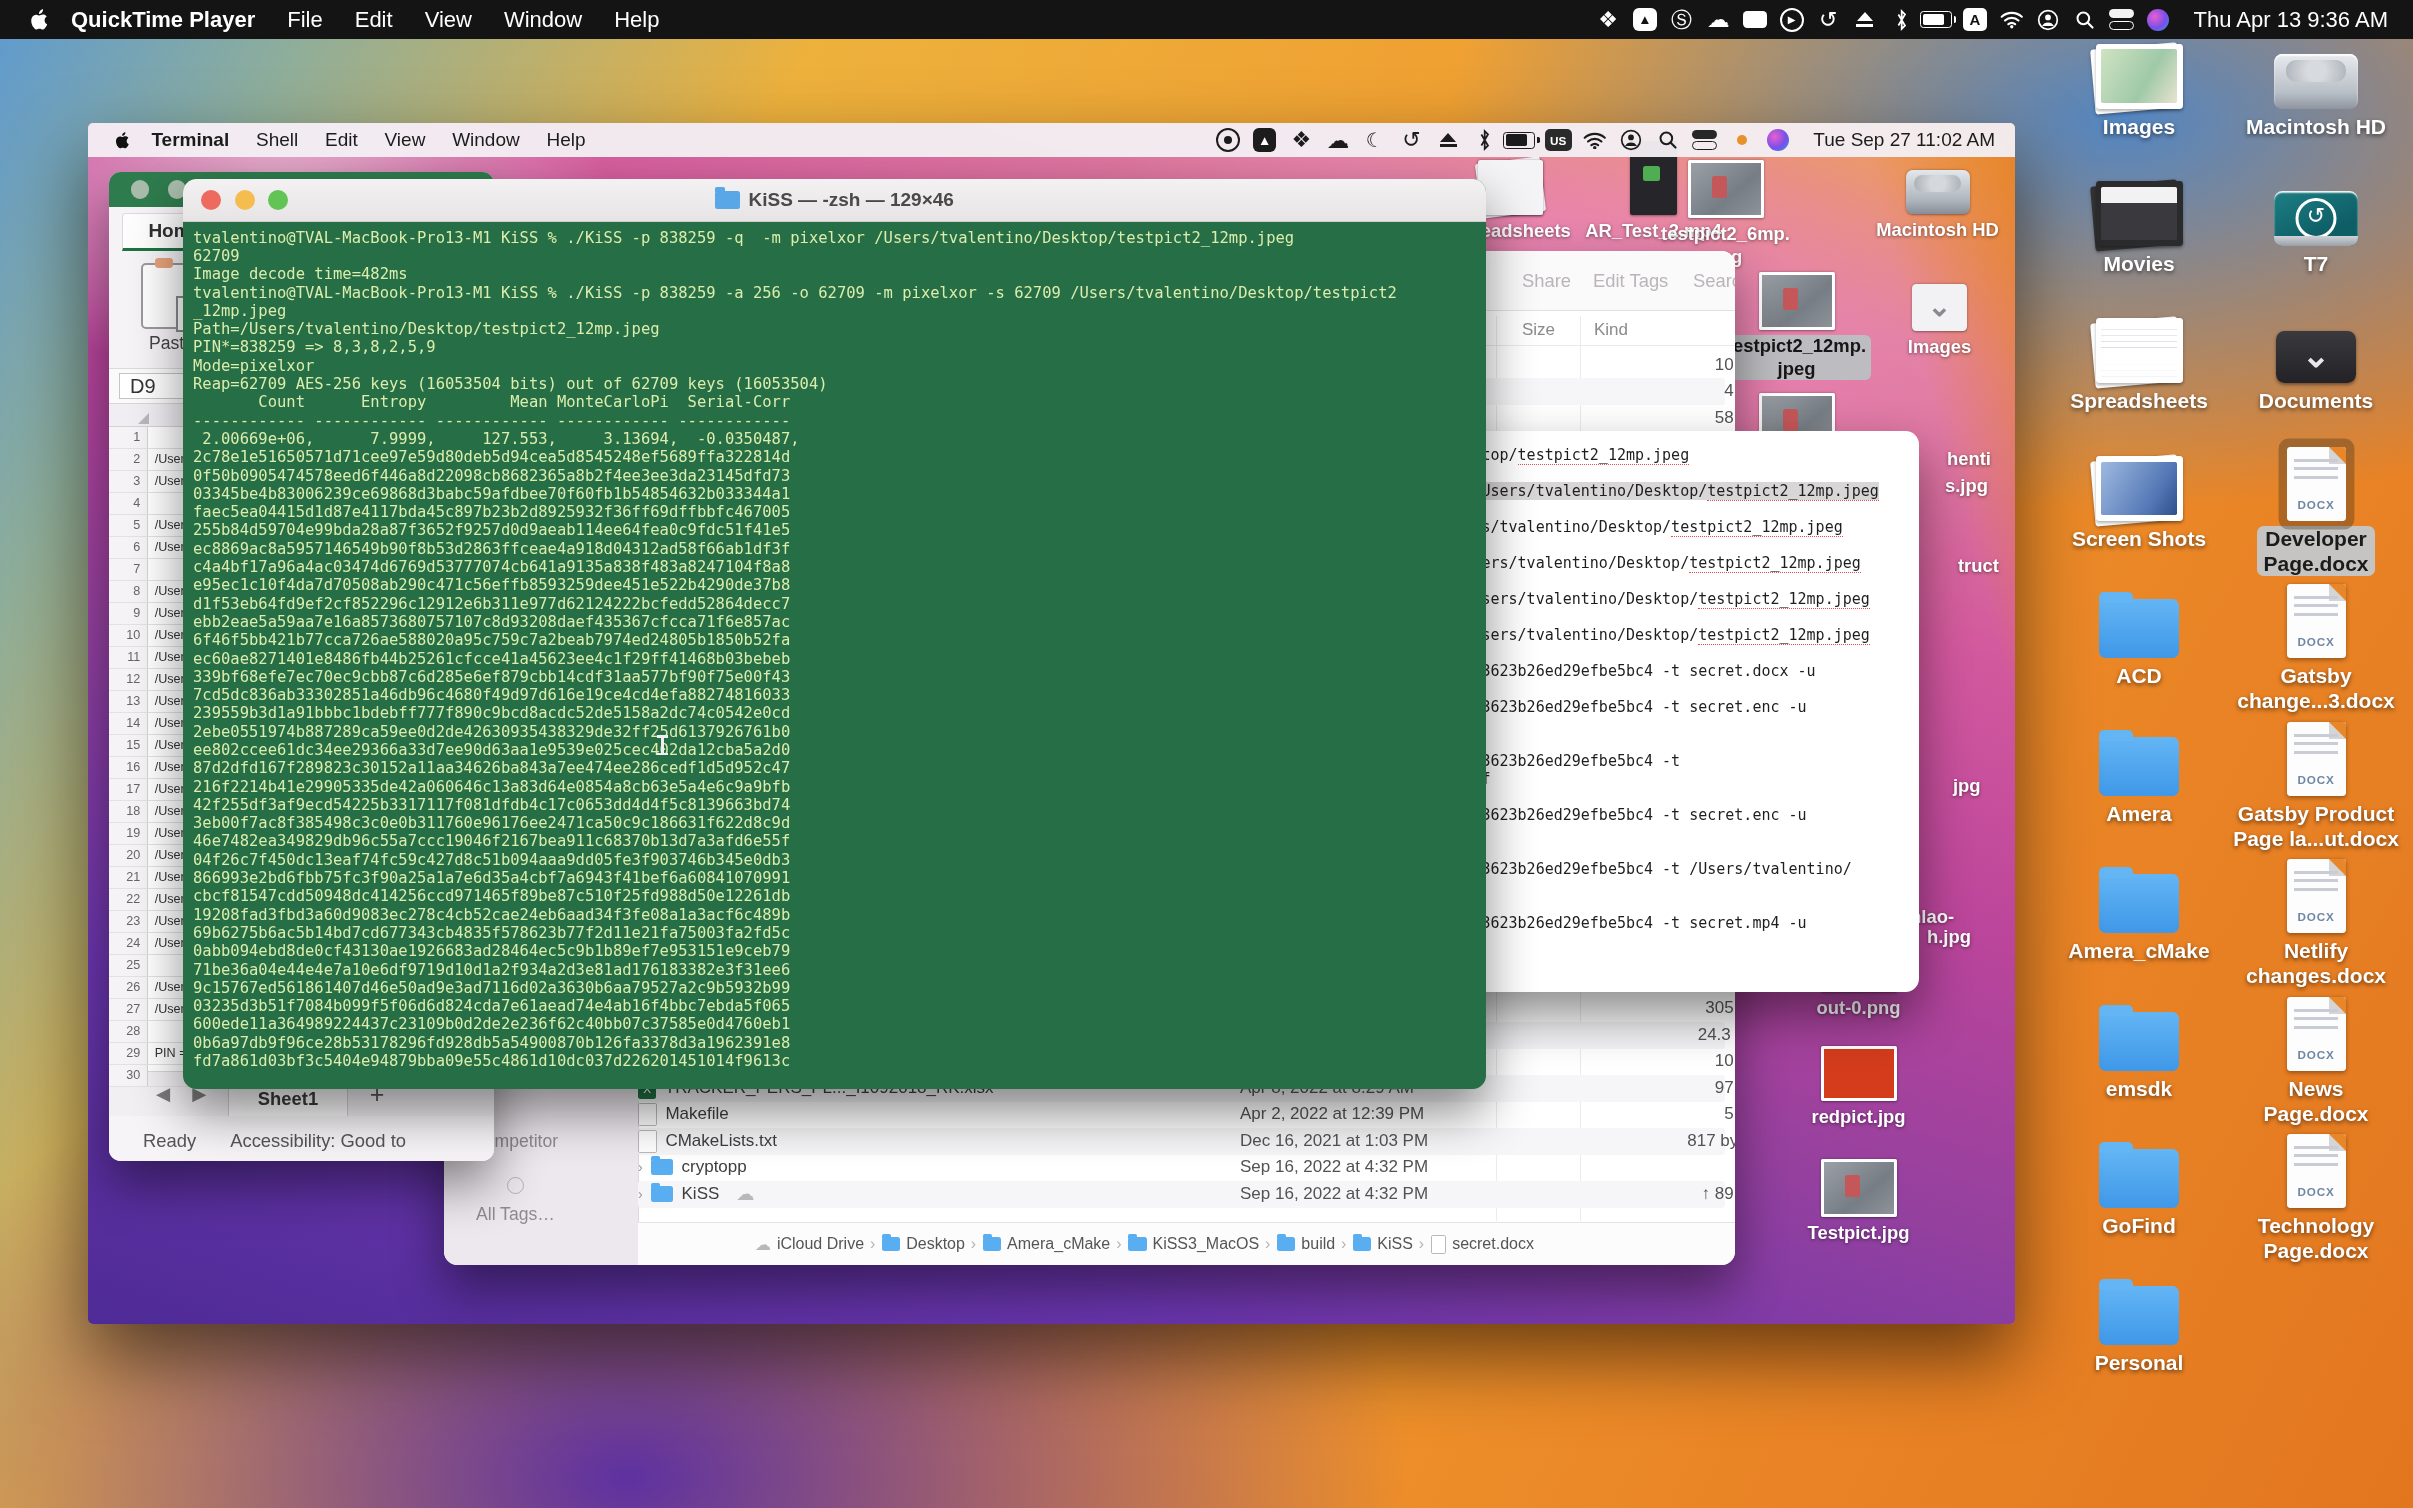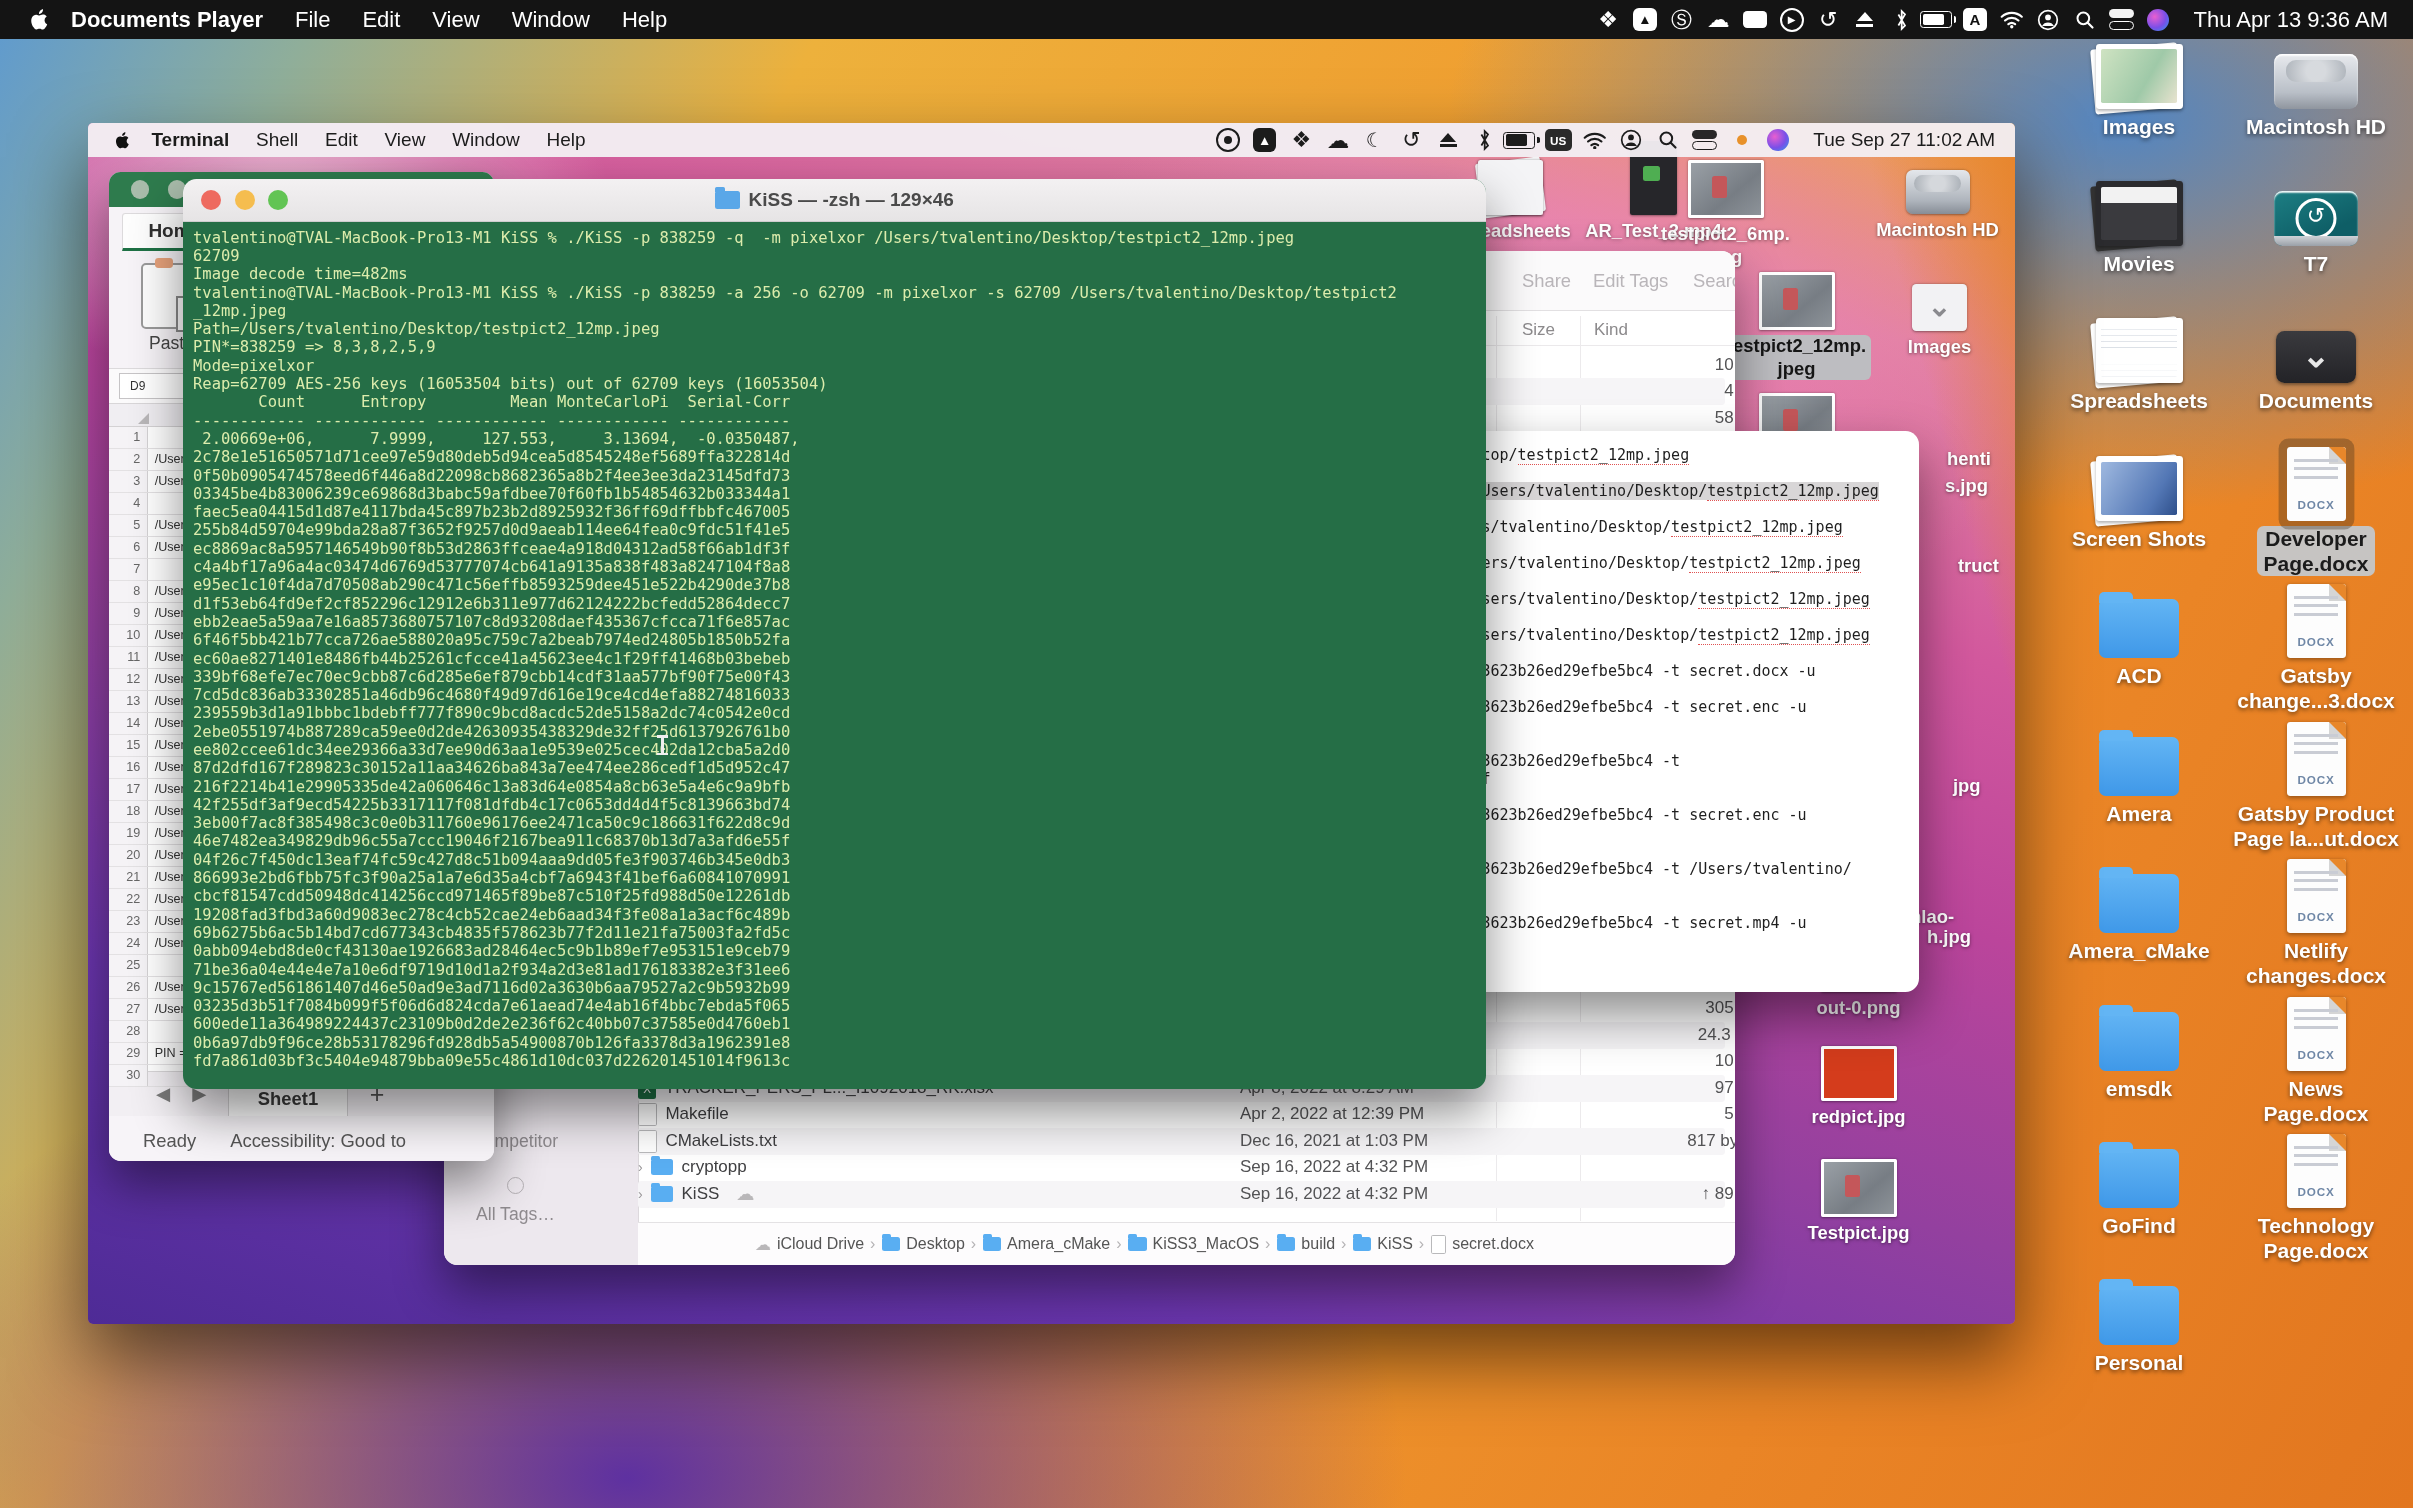--- a/index.html
+++ b/index.html
@@ -89,21 +89,21 @@
   #excel .xtitle i{width:18.4px;height:18.4px;border-radius:50%;background:#a9bcab;}
   #excel .tabrow{height:44px;display:flex;align-items:flex-end;padding-left:13.4px;background:#f6f3f7;}
   #excel .tab{background:#fdfdfd;border:0.8px solid #dcdadc;border-bottom:3.4px solid #1e7145;border-radius:3.4px 3.4px 0 0;
      padding:5.9px 25px;font-size:19px;color:#2f2f2f;font-weight:600;}
   #excel .ribbon{height:117px;border-bottom:0.8px solid #dcdadc;position:relative;background:#f6f3f7;}
   .clipboard{position:absolute;left:32px;top:11.7px;width:49px;height:62px;border:2.5px solid #9a9a9a;border-radius:5px;background:#fdfdfd;}
   .clipboard:before{content:"";position:absolute;top:-6.7px;left:11.7px;width:18.4px;height:10px;background:#e8a37c;border-radius:3.4px;}
   .clipboard:after{content:"";position:absolute;right:-13.4px;bottom:-5px;width:25px;height:32px;background:#fff;border:2.5px solid #8a8a8a;}
   #excel .pastelbl{position:absolute;left:25px;top:82px;width:75px;text-align:center;font-size:17.6px;color:#444;}
   #excel .frow{height:34px;display:flex;align-items:center;border-bottom:0.8px solid #d8d6d8;background:#fbfafb;}
-  #excel .namebox{width:101px;height:23.5px;margin-left:10px;background:#fff;border:0.8px solid #c6c4c6;font-size:12px;color:#333;
+  #excel .namebox{width:101px;height:23.5px;margin-left:10px;background:#fff;border:0.8px solid #c6c4c6;font-size:20px;color:#333;
      display:flex;align-items:center;padding-left:10px;}
   #excel .grid{position:relative;background:#fff;height:667px;}
   #excel .ghead{height:22px;background:#f0eef2;border-bottom:0.8px solid #d4d2d4;position:relative;}
   #excel .ghead:after{content:"";position:absolute;left:28.5px;bottom:2.5px;border-style:solid;border-width:0 0 11.7px 11.7px;border-color:transparent transparent #b9b7b9 transparent;}
   .xrow{display:flex;height:21px;border-bottom:0.8px solid #e3e1e3;font-size:12.6px;}
   .xrow .rn{width:39px;text-align:right;padding-right:6.7px;color:#666;background:#f5f3f6;border-right:0.8px solid #d4d2d4;line-height:21px;box-sizing:border-box;}
   .xrow .cv{padding-left:6.7px;color:#333;line-height:21px;white-space:nowrap;overflow:hidden;}
   #excel .sheetbar{height:44px;display:flex;align-items:center;gap:22px;padding-left:47px;background:#f2eff3;border-top:0.8px solid #d8d6d8;font-size:18.4px;color:#7a7a7a;}
   #excel .sheettab{background:#fdfdfd;border:0.8px solid #d2d0d2;border-bottom:none;border-radius:5px 5px 0 0;padding:6.7px 28.5px;color:#3a3a3a;font-weight:600;margin-top:8.4px;}
   #excel .statusbar{height:49px;display:flex;align-items:center;gap:34px;padding-left:34px;background:#f7f4f8;font-size:18.4px;color:#555;}
@@ -156,21 +156,21 @@
   <div id="wallpaper"></div>
 
   <div id="outer-menubar" class="menubar">
     <span class="apple sic">
         <svg viewBox="0 0 24 28">
           <path d="M17.5 14.6c0-3 2.5-4.4 2.6-4.5-1.4-2-3.6-2.3-4.3-2.3-1.8-.2-3.6 1.1-4.5 1.1-.9 0-2.4-1.1-3.9-1-2 0-3.9 1.2-4.9 3-2.1 3.6-.5 9 1.5 11.9 1 1.4 2.2 3 3.7 2.9 1.5-.1 2-.9 3.8-.9s2.3.9 3.9.9c1.6 0 2.6-1.5 3.6-2.9.7-1 1.3-2.2 1.6-3.4-3.1-1.2-3.1-4.8-3.1-4.8z"></path>
           <path d="M14.4 5.3c.8-1 1.4-2.4 1.2-3.8-1.2 0-2.6.8-3.5 1.8-.8.9-1.5 2.3-1.3 3.7 1.4.1 2.8-.7 3.6-1.7z"></path>
         </svg>
       </span>
     <ul class="menus" id="outer-menus">
-        <li class="appname">Documents Player</li>
+        <li class="appname">QuickTime Player</li>
         <li>File</li>
         <li>Edit</li>
         <li>View</li>
         <li>Window</li>
         <li>Help</li>
       </ul>
     <div class="mb-right">
       <div class="statusicons" id="outer-status">
           <span class="sic">
             <span style="color:#ffffff;font-size:22px;">❖</span>

